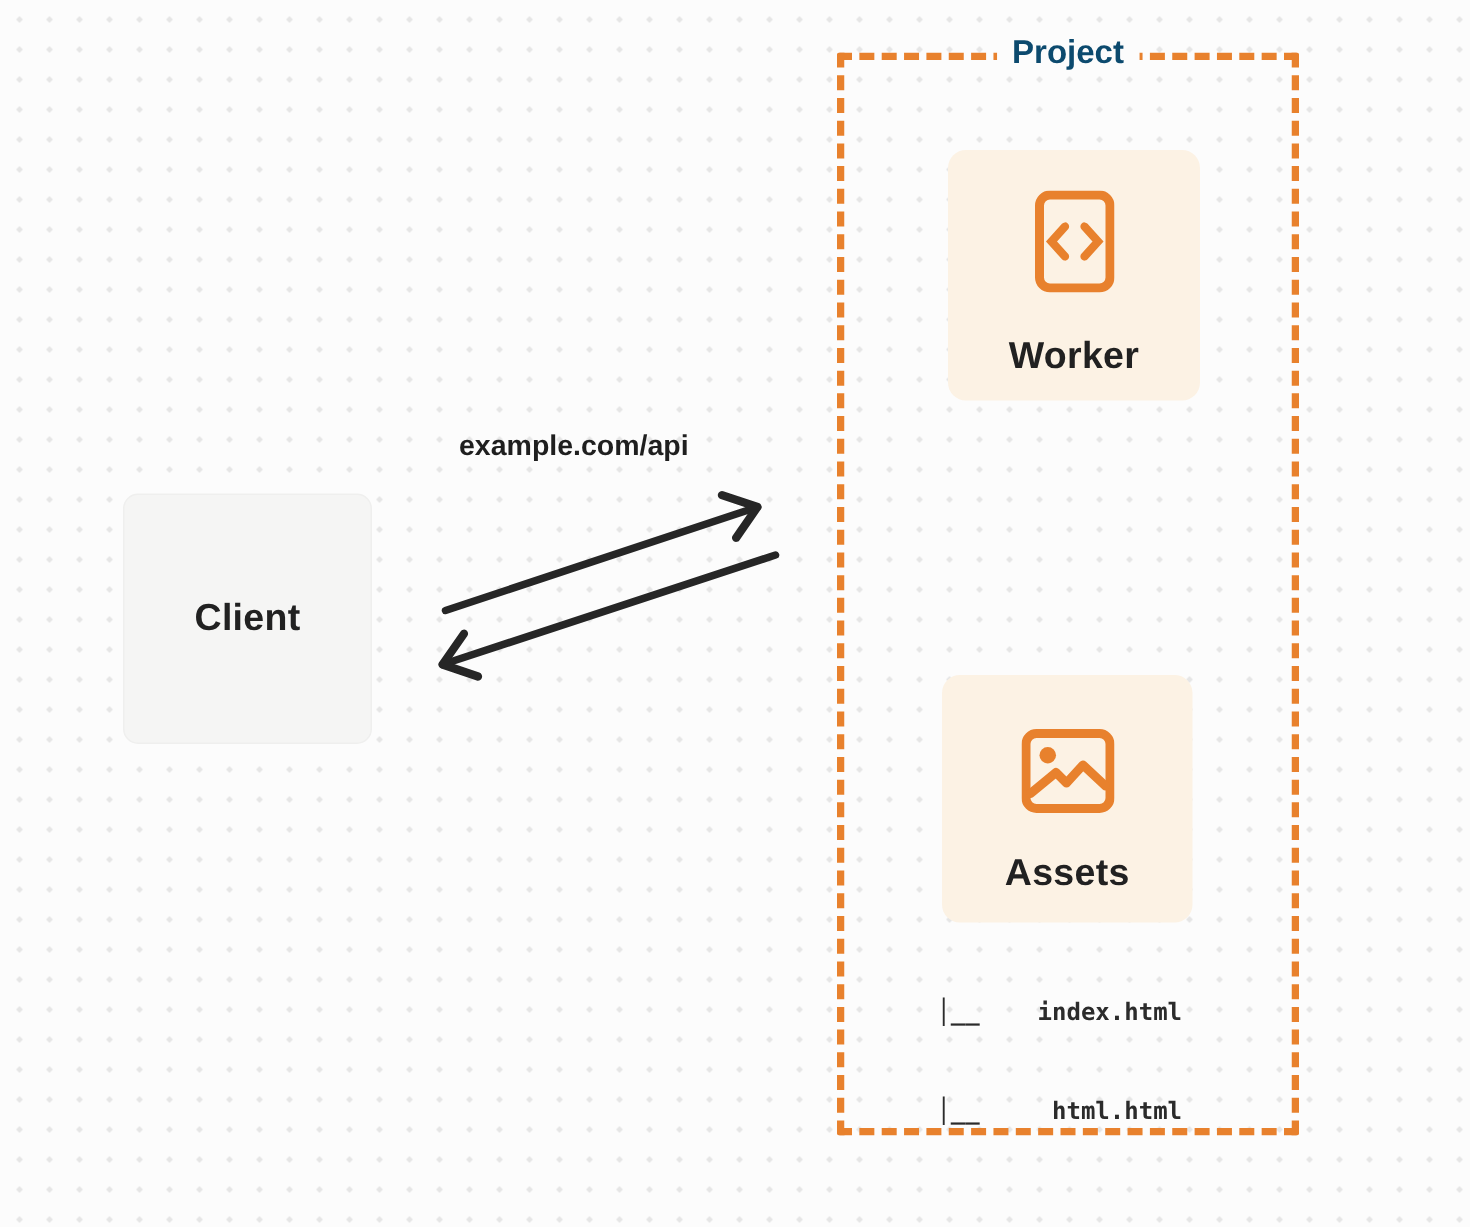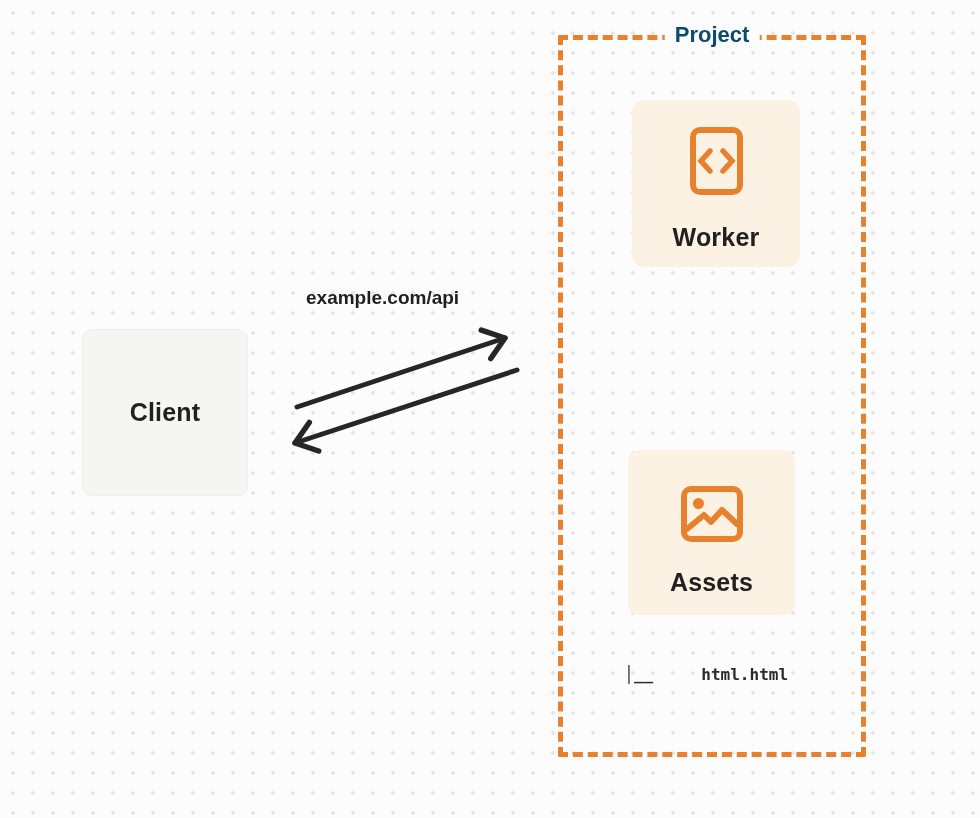--- a/index.html
+++ b/index.html
@@ -134,18 +134,19 @@
     <div class="card card-assets">
       <svg width="62" height="56" viewBox="0 0 62 56" xmlns="http://www.w3.org/2000/svg">
         <rect x="3" y="3" width="56" height="50" rx="7" fill="none" stroke="#E8812D" stroke-width="6"></rect>
         <circle cx="17.5" cy="17.5" r="5.5" fill="#E8812D"></circle>
         <polyline points="6,43 23,29 30,36 41,24 56,38" fill="none" stroke="#E8812D" stroke-width="6" stroke-linecap="round" stroke-linejoin="round"></polyline>
       </svg>
       <span class="node-label">Assets</span>
     </div>
 
     <div class="tree">
+      <div>  │__    index.html</div>
       <div>  │__     html.html</div>
       
     </div>
   </div>
 
 </div>
 
 </body></html>

